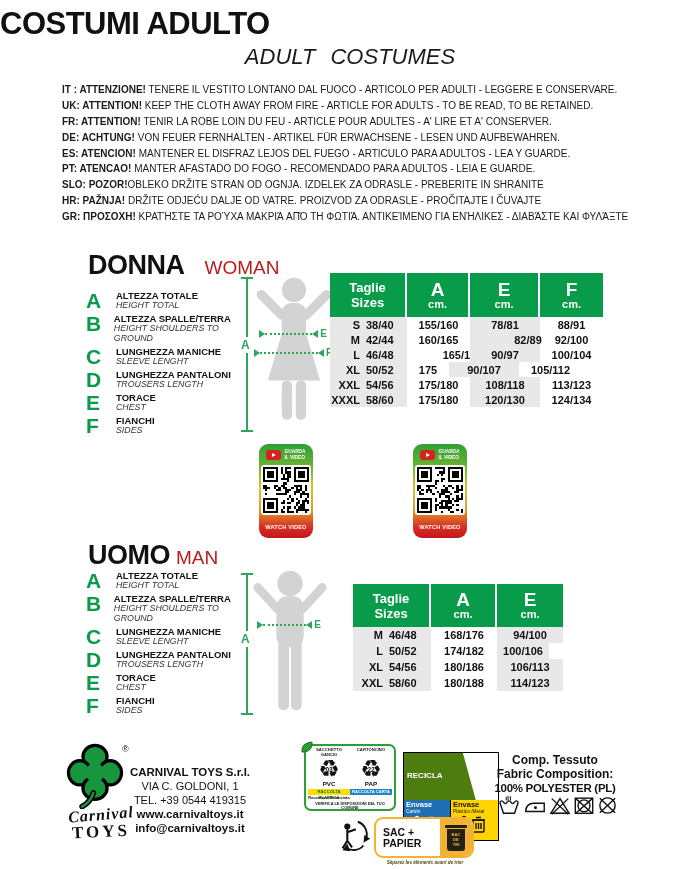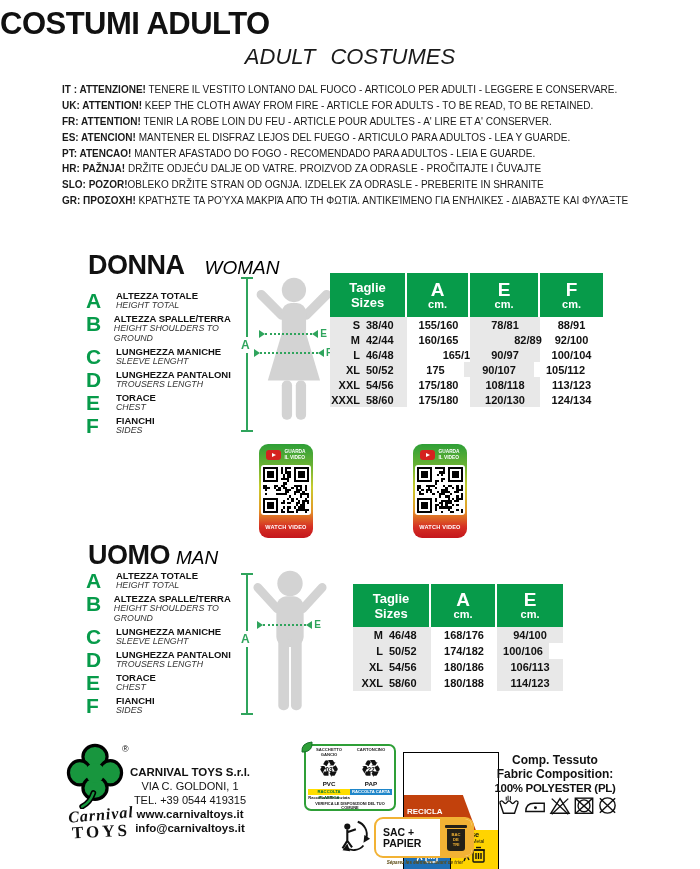--- a/index.html
+++ b/index.html
@@ -12,21 +12,21 @@
   .subtitle{top:44px;left:0;width:700px;text-align:center;font-size:22px;font-style:italic;word-spacing:9px;color:#1a1a1a;}
 
   
   .warnings{top:85px;left:62px;width:592px;}
   .warnings p{margin:0 0 5.4px 0;font-size:10px;line-height:10.5px;color:#1a1a1a;}
   .warnings b{font-weight:800;}
 
   
   .sec-h{display:flex;align-items:baseline;gap:6px;}
   .sec-it{font-size:27px;font-weight:900;letter-spacing:-.5px;}
-  .sec-en{font-size:19px;font-style:italic;color:#000000;}
+  .sec-en{font-size:19px;color:#b91c1c;}
 
   
   .measures{width:160px;}
   .m-row{display:flex;gap:8px;margin-bottom:3.6px;}
   .m-letter{width:22px;font-size:21px;font-weight:900;color:#079B4A;line-height:19px;}
   .m-it{font-size:9.5px;font-weight:800;line-height:10px;}
   .m-en{font-size:8.8px;font-style:italic;color:#333;line-height:9.5px;}
 
   
   .bracket{width:12px;}
@@ -85,22 +85,22 @@
   .mobius .num{position:absolute;left:0;right:0;top:9.5px;font-size:6.5px;font-weight:800;line-height:6.5px;}
   .mat{font-size:6.2px;font-weight:800;line-height:6.5px;}
   .strip{font-size:4.2px;font-weight:800;line-height:6px;height:6px;margin-top:1.5px;}
   .strip.y{background:#FFDD00;color:#00752F;}
   .strip.bwite{background:#1F86C9;color:#fff;}
   .tiny-it{font-size:4px;font-weight:700;line-height:5px;}
   .it-note{font-size:3.9px;font-weight:800;text-align:center;margin-top:1.5px;line-height:4.5px;}
   .leaf{position:absolute;top:-6px;left:-6px;}
 
   .es-label{width:96px;border:1px solid #000;background:#fff;box-sizing:border-box;}
-  .es-head{background:#c2410c;color:#fff;font-size:8px;font-weight:800;padding:12px 3px;height:11px;line-height:10px;
-           clip-path:polygon(0 0,82% 0,100% 100%,0 100%);width:70%;margin-top:42px;}
+  .es-head{background:#4d7c0f;color:#fff;font-size:8px;font-weight:800;padding:18px 3px;height:11px;line-height:10px;
+           clip-path:polygon(0 0,82% 0,100% 100%,0 100%);width:70%;}
   .es-cells{display:flex;}
   .es-cell{width:47px;height:40px;box-sizing:border-box;padding:1px 2px;}
   .es-cell.blue{background:#1F6FB5;color:#fff;border-right:1px solid #000;}
   .es-cell.yellow{background:#FFD400;color:#111;}
   .es-cell .e1{font-size:7.5px;font-weight:800;line-height:8px;}
   .es-cell .e2{font-size:4.8px;line-height:5px;}
 
   .fabric{width:140px;text-align:center;}
   .fabric div{font-weight:800;line-height:14px;}
   .fabric .f1,.fabric .f2{font-size:12px;}
@@ -124,24 +124,25 @@
 
 <div class="page">
 
   <div class="abs title">COSTUMI ADULTO</div>
   <div class="abs subtitle">ADULT COSTUMES</div>
 
   <div class="abs warnings">
     <p><b>IT : ATTENZIONE!</b><span> TENERE IL VESTITO LONTANO DAL FUOCO - ARTICOLO PER ADULTI - LEGGERE E CONSERVARE.</span></p>
     <p><b>UK: ATTENTION!</b><span> KEEP THE CLOTH AWAY FROM FIRE - ARTICLE FOR ADULTS - TO BE READ, TO BE RETAINED.</span></p>
     <p><b>FR: ATTENTION!</b><span> TENIR LA ROBE LOIN DU FEU - ARTICLE POUR ADULTES  - A' LIRE ET A' CONSERVER.</span></p>
+    <p><b>DE: ACHTUNG!</b><span> VON FEUER FERNHALTEN - ARTIKEL FÜR ERWACHSENE  - LESEN UND AUFBEWAHREN.</span></p>
     <p><b>ES: ATENCION!</b><span> MANTENER EL DISFRAZ LEJOS DEL FUEGO -  ARTICULO PARA ADULTOS - LEA Y GUARDE.</span></p>
     <p><b>PT: ATENCAO!</b><span> MANTER AFASTADO DO FOGO - RECOMENDADO PARA ADULTOS - LEIA E GUARDE.</span></p>
+    <p><b>SLO: POZOR!</b><span>OBLEKO DRŽITE STRAN OD OGNJA. IZDELEK ZA ODRASLE - PREBERITE IN SHRANITE</span></p>
     <p><b>HR: PAŽNJA!</b><span> DRŽITE ODJEĆU DALJE OD VATRE. PROIZVOD ZA ODRASLE - PROČITAJTE I ČUVAJTE</span></p>
-    <p><b>SLO: POZOR!</b><span>OBLEKO DRŽITE STRAN OD OGNJA. IZDELEK ZA ODRASLE - PREBERITE IN SHRANITE</span></p>
     <p><b>GR: ΠΡΟΣΟΧΗ!</b><span> ΚΡΑΤΉΣΤΕ ΤΑ ΡΟΎΧΑ ΜΑΚΡΙΆ ΑΠΌ ΤΗ ΦΩΤΙΆ. ΑΝΤΙΚΕΊΜΕΝΟ ΓΙΑ ΕΝΉΛΙΚΕΣ - ΔΙΑΒΆΣΤΕ ΚΑΙ ΦΥΛΆΞΤΕ</span></p>
   </div>
 
   <div class="abs sec-h" style="left:88px;top:250px;gap:20px;">
     <span class="sec-it">DONNA</span>
     <span class="sec-en">WOMAN</span>
   </div>
 
   <div class="abs measures" style="left:86px;top:291px;">
     <div class="m-row">
@@ -262,21 +263,21 @@
         </div>
         <div class="st-c" style="width:63px;padding-left:48px;">165/170</div>
         <div class="st-c shade" style="width:70px;">90/97</div>
         <div class="st-c" style="width:63px;">100/104</div>
       </div>
     <div class="st-row">
         <div class="st-c st-sizes shade" style="width:77px;">
           <span class="sl">XL</span>
           <span class="sr">50/52</span>
         </div>
-        <div class="st-c" style="width:57px;">175</div>
+        <div class="st-c" style="width:42px;">175</div>
         <div class="st-c shade" style="width:70px;">90/107</div>
         <div class="st-c" style="width:63px;">105/112</div>
       </div>
     <div class="st-row">
         <div class="st-c st-sizes shade" style="width:77px;">
           <span class="sl">XXL</span>
           <span class="sr">54/56</span>
         </div>
         <div class="st-c" style="width:63px;">175/180</div>
         <div class="st-c shade" style="width:70px;">108/118</div>

